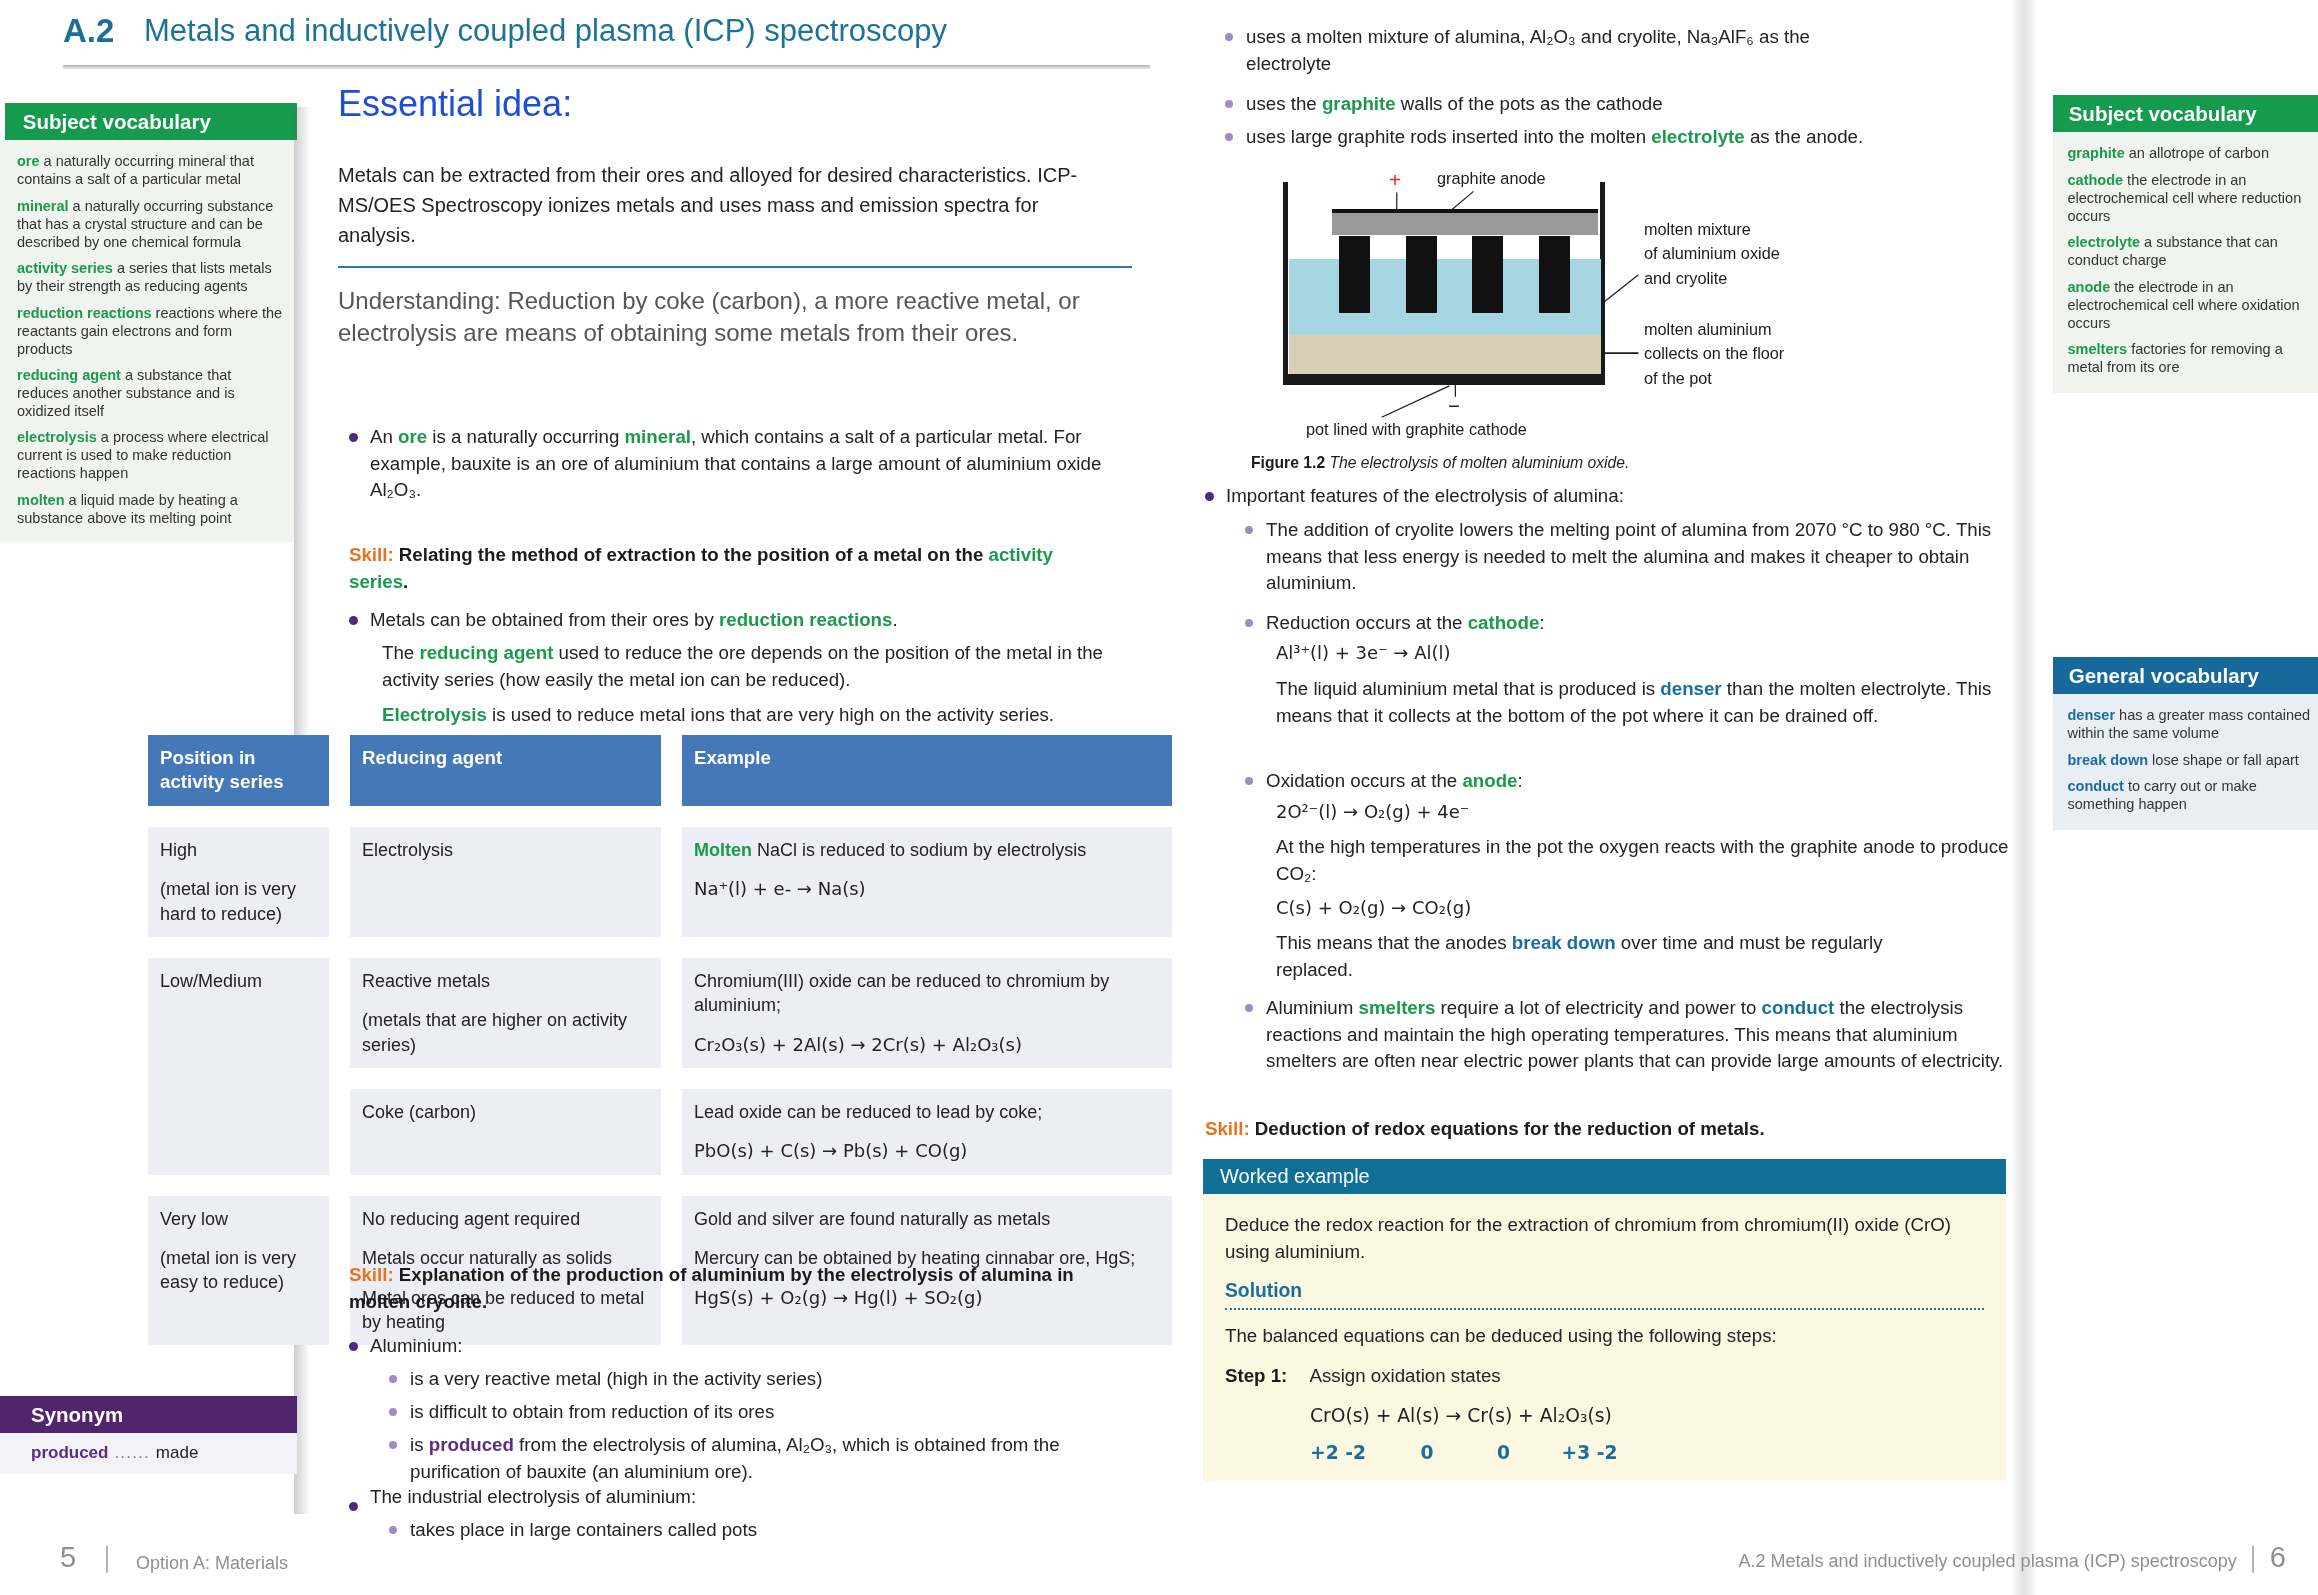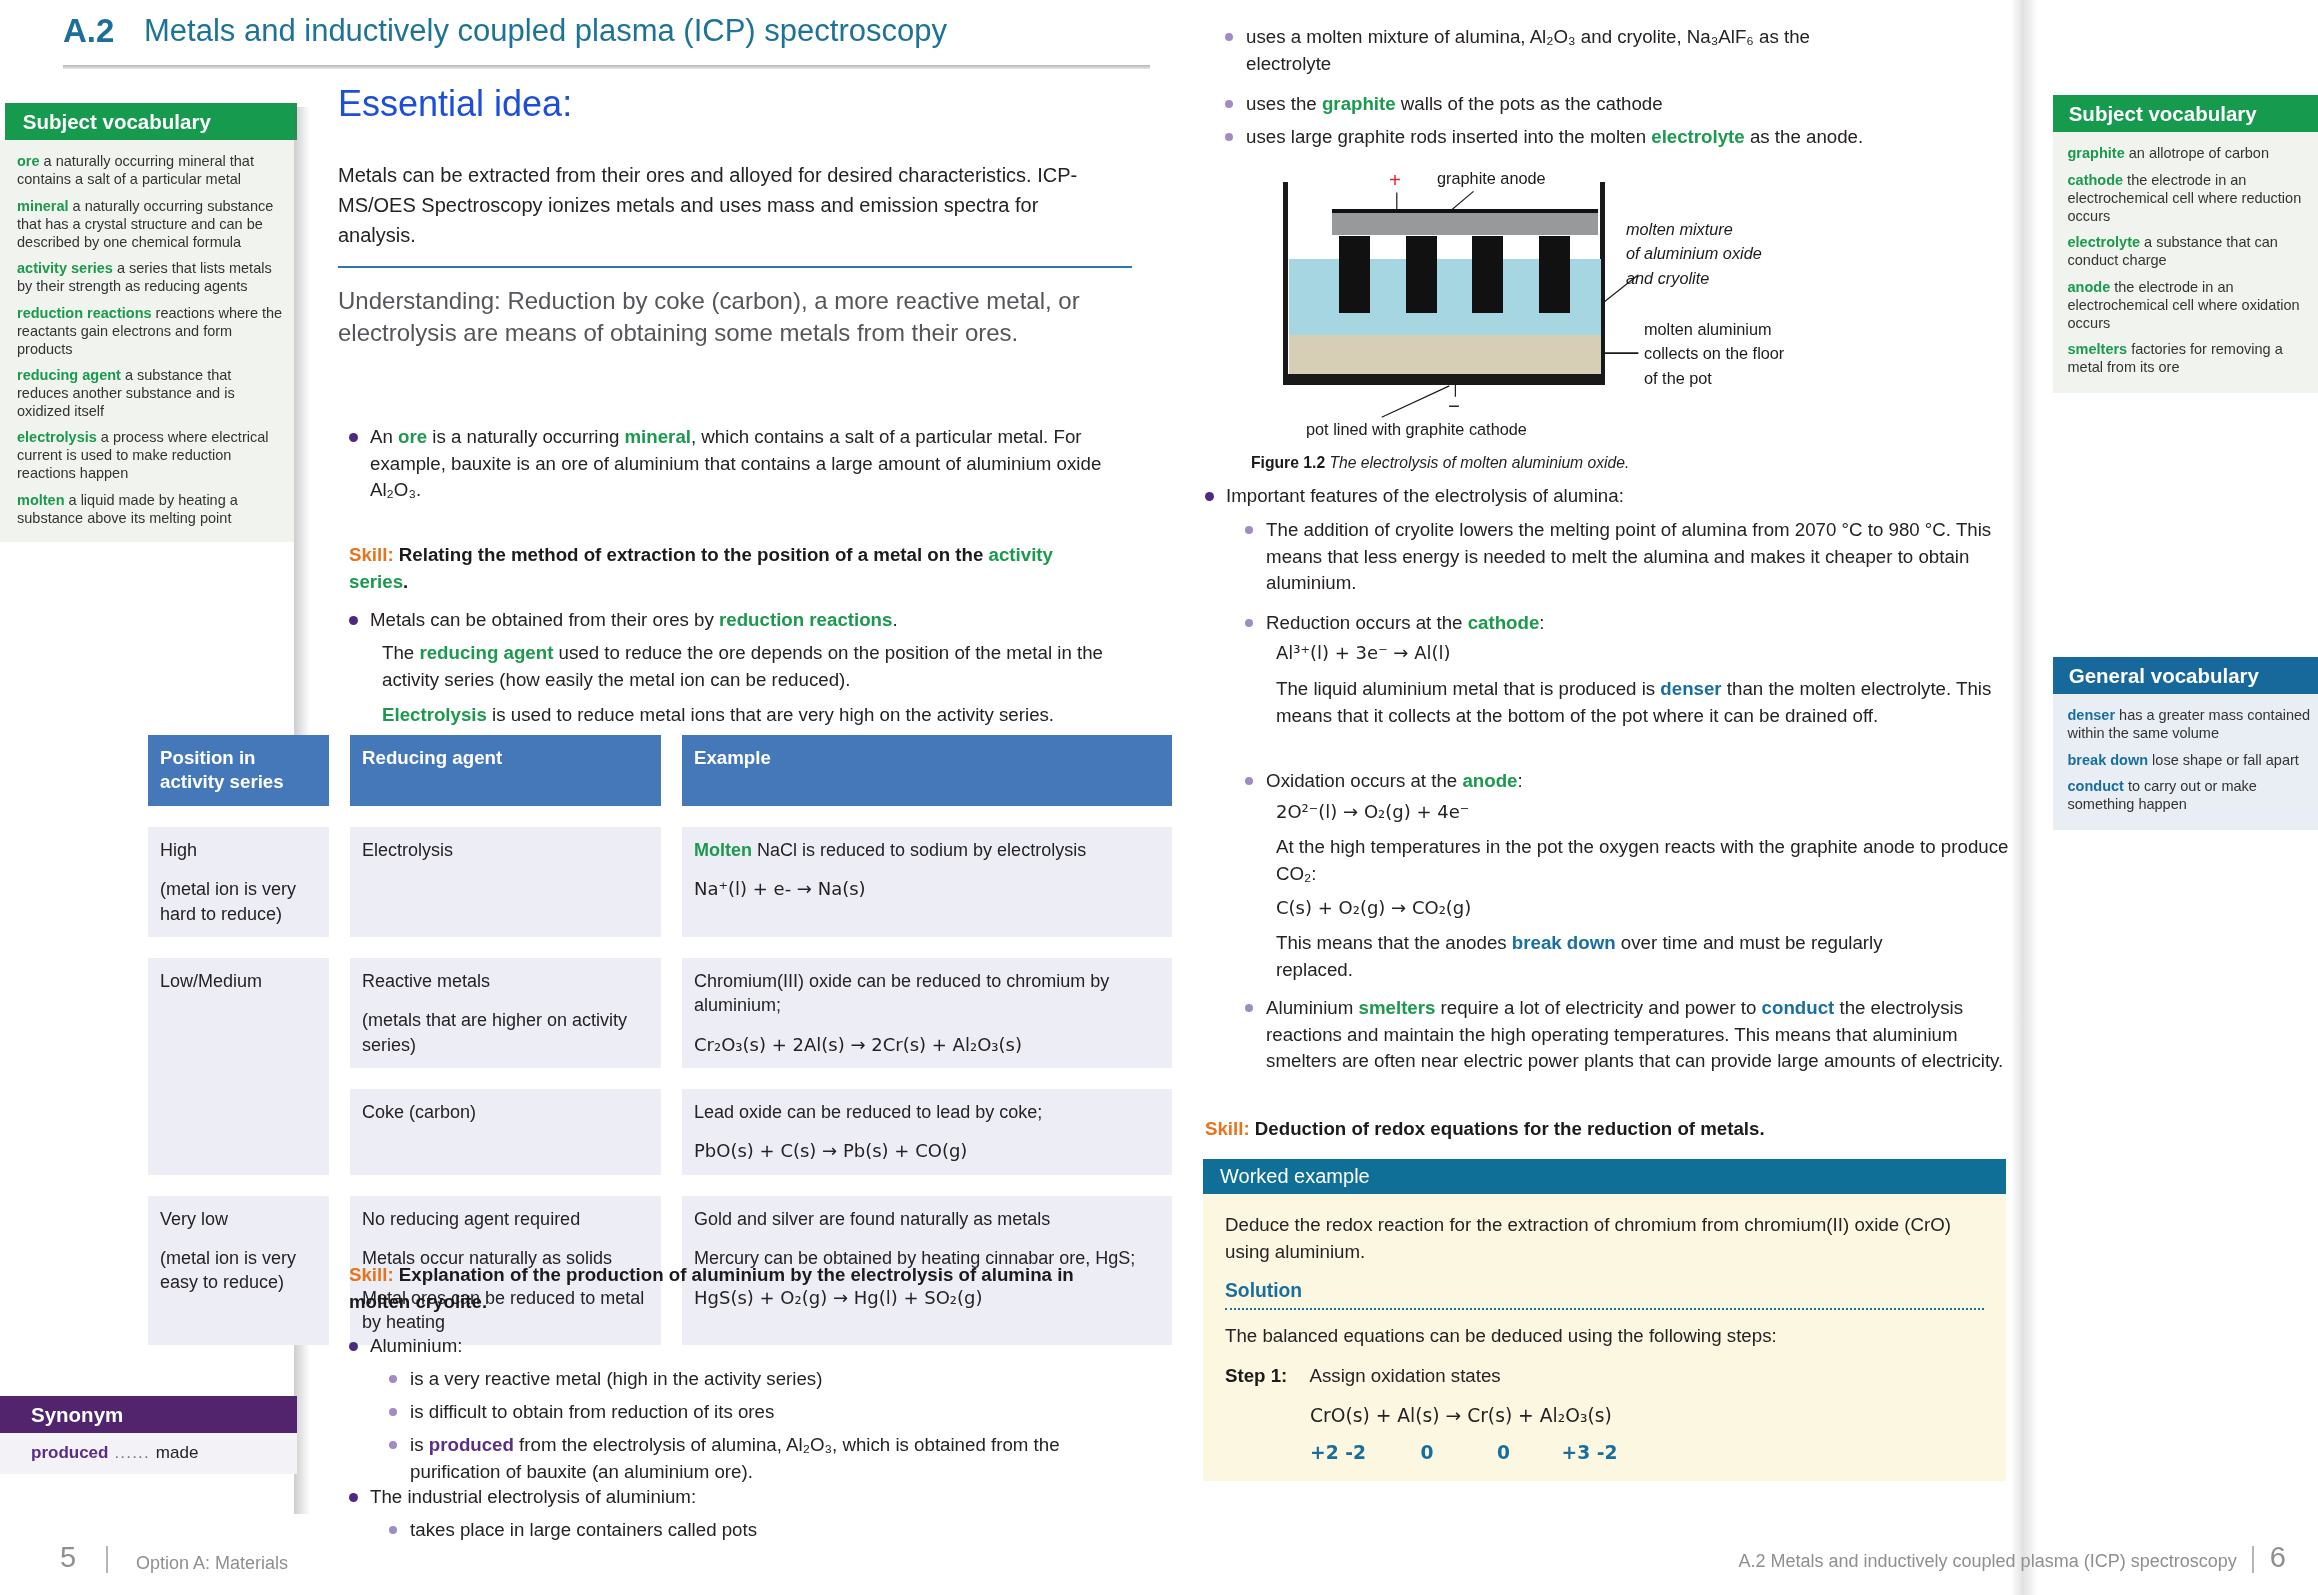--- a/index.html
+++ b/index.html
@@ -154,21 +154,21 @@
     <div class="txt">is a very reactive metal (high in the activity series)</div>
   </div>
   <div class="abs row" style="left:389px;top:1399px;width:749px;">
     <span class="dot2"></span>
     <div class="txt">is difficult to obtain from reduction of its ores</div>
   </div>
   <div class="abs row" style="left:389px;top:1432px;width:752px;">
     <span class="dot2"></span>
     <div class="txt"><span>is </span><span class="p">produced</span><span> from the electrolysis of alumina, Al₂O₃, which is obtained from the purification of bauxite (an aluminium ore).</span></div>
   </div>
-  <div class="abs row" style="left:349px;top:1484px;width:773px;">
+  <div class="abs row" style="left:349px;top:1484px;width:773px;align-items:flex-end;">
     <span class="dot1"></span>
     <div class="txt">The industrial electrolysis of aluminium:</div>
   </div>
   <div class="abs row" style="left:389px;top:1517px;width:749px;">
     <span class="dot2"></span>
     <div class="txt">takes place in large containers called pots</div>
   </div>
 
   <div class="abs" style="left:0;top:1396px;width:297px;">
     <div class="sidebar-head" style="background:#52246e;padding-left:31px;">Synonym</div>
@@ -207,21 +207,21 @@
     <div class="abs wall" style="left:350px;top:21px;width:5.4px;height:203px;"></div>
     <div class="abs" style="left:39px;top:98px;width:312px;height:76px;background:#a6d6e2;"></div>
     <div class="abs" style="left:39px;top:174px;width:312px;height:39px;background:#d7cfb5;"></div>
     <div class="abs wall" style="left:33px;top:213px;width:322px;height:11px;"></div>
     <div class="abs" style="left:82px;top:48px;width:266px;height:22px;background:#98999b;border-top:4.8px solid #111111;"></div>
     <div class="abs" style="left:89px;top:75px;width:31px;height:77px;background:#111111;"></div>
     <div class="abs" style="left:156px;top:75px;width:31px;height:77px;background:#111111;"></div>
     <div class="abs" style="left:222px;top:75px;width:31px;height:77px;background:#111111;"></div>
     <div class="abs" style="left:289px;top:75px;width:31px;height:77px;background:#111111;"></div>
     <span class="abs" style="left:198px;top:233px;font-size:20.5px;color:#1d1a1b;">−</span>
-    <span class="abs diag-label" style="left:376px;top:56px;font-style:italic;">molten mixture
+    <span class="abs diag-label" style="left:394px;top:56px;">molten mixture
 of aluminium oxide
 and cryolite</span>
     <span class="abs diag-label" style="left:394px;top:156px;">molten aluminium
 collects on the floor
 of the pot</span>
     <span class="abs diag-label" style="left:56px;top:256px;">pot lined with graphite cathode</span>
   </div>
   <div class="abs cap" style="left:1251px;top:454px;"><span class="bd">Figure 1.2</span><span class="i">  The electrolysis of molten aluminium oxide.</span></div>
 
   <div class="abs row" style="left:1205px;top:483px;width:785px;">

